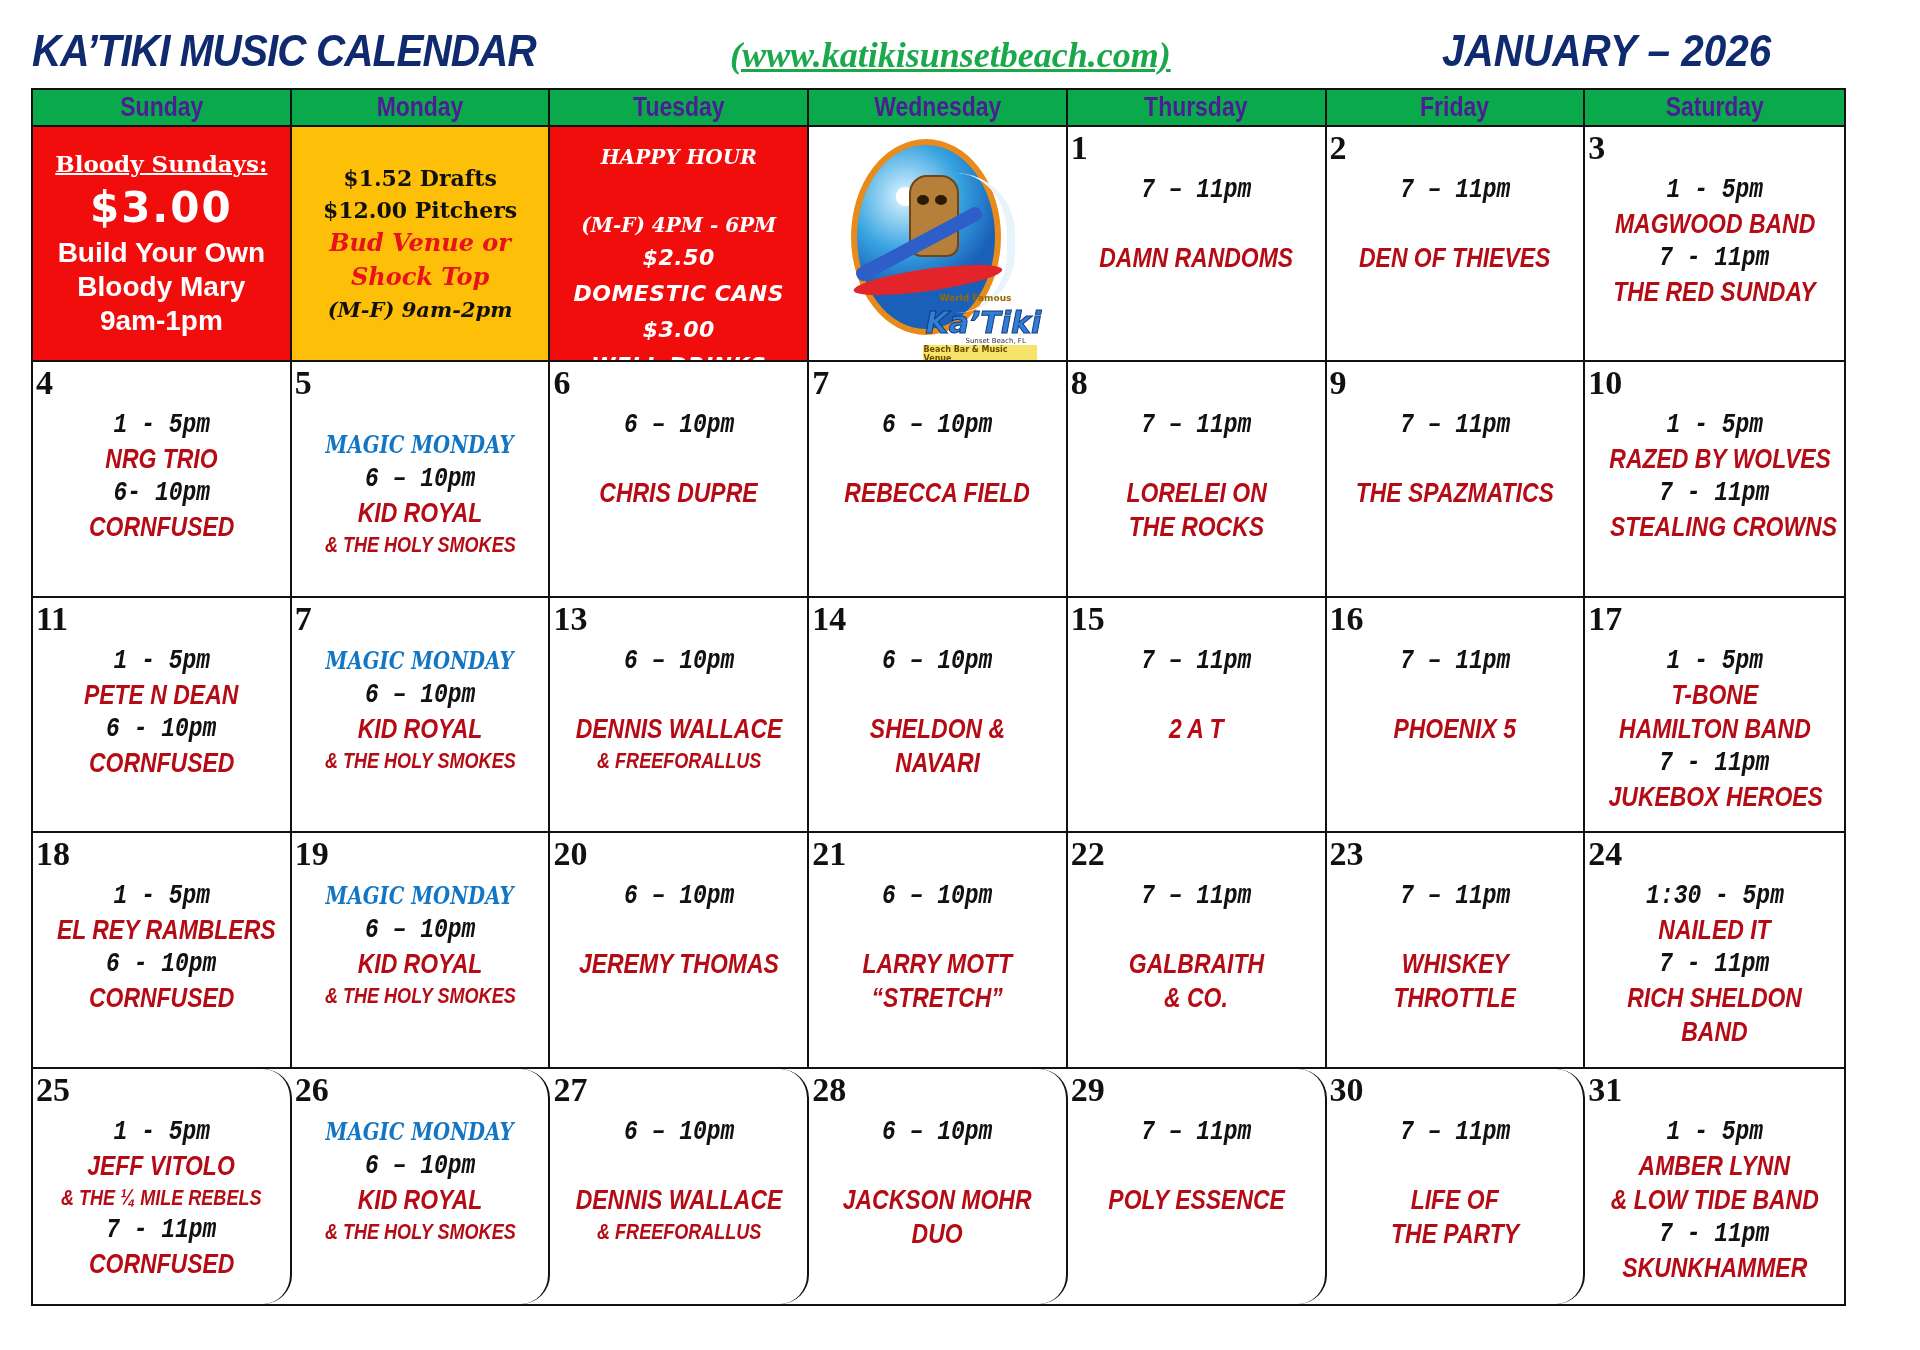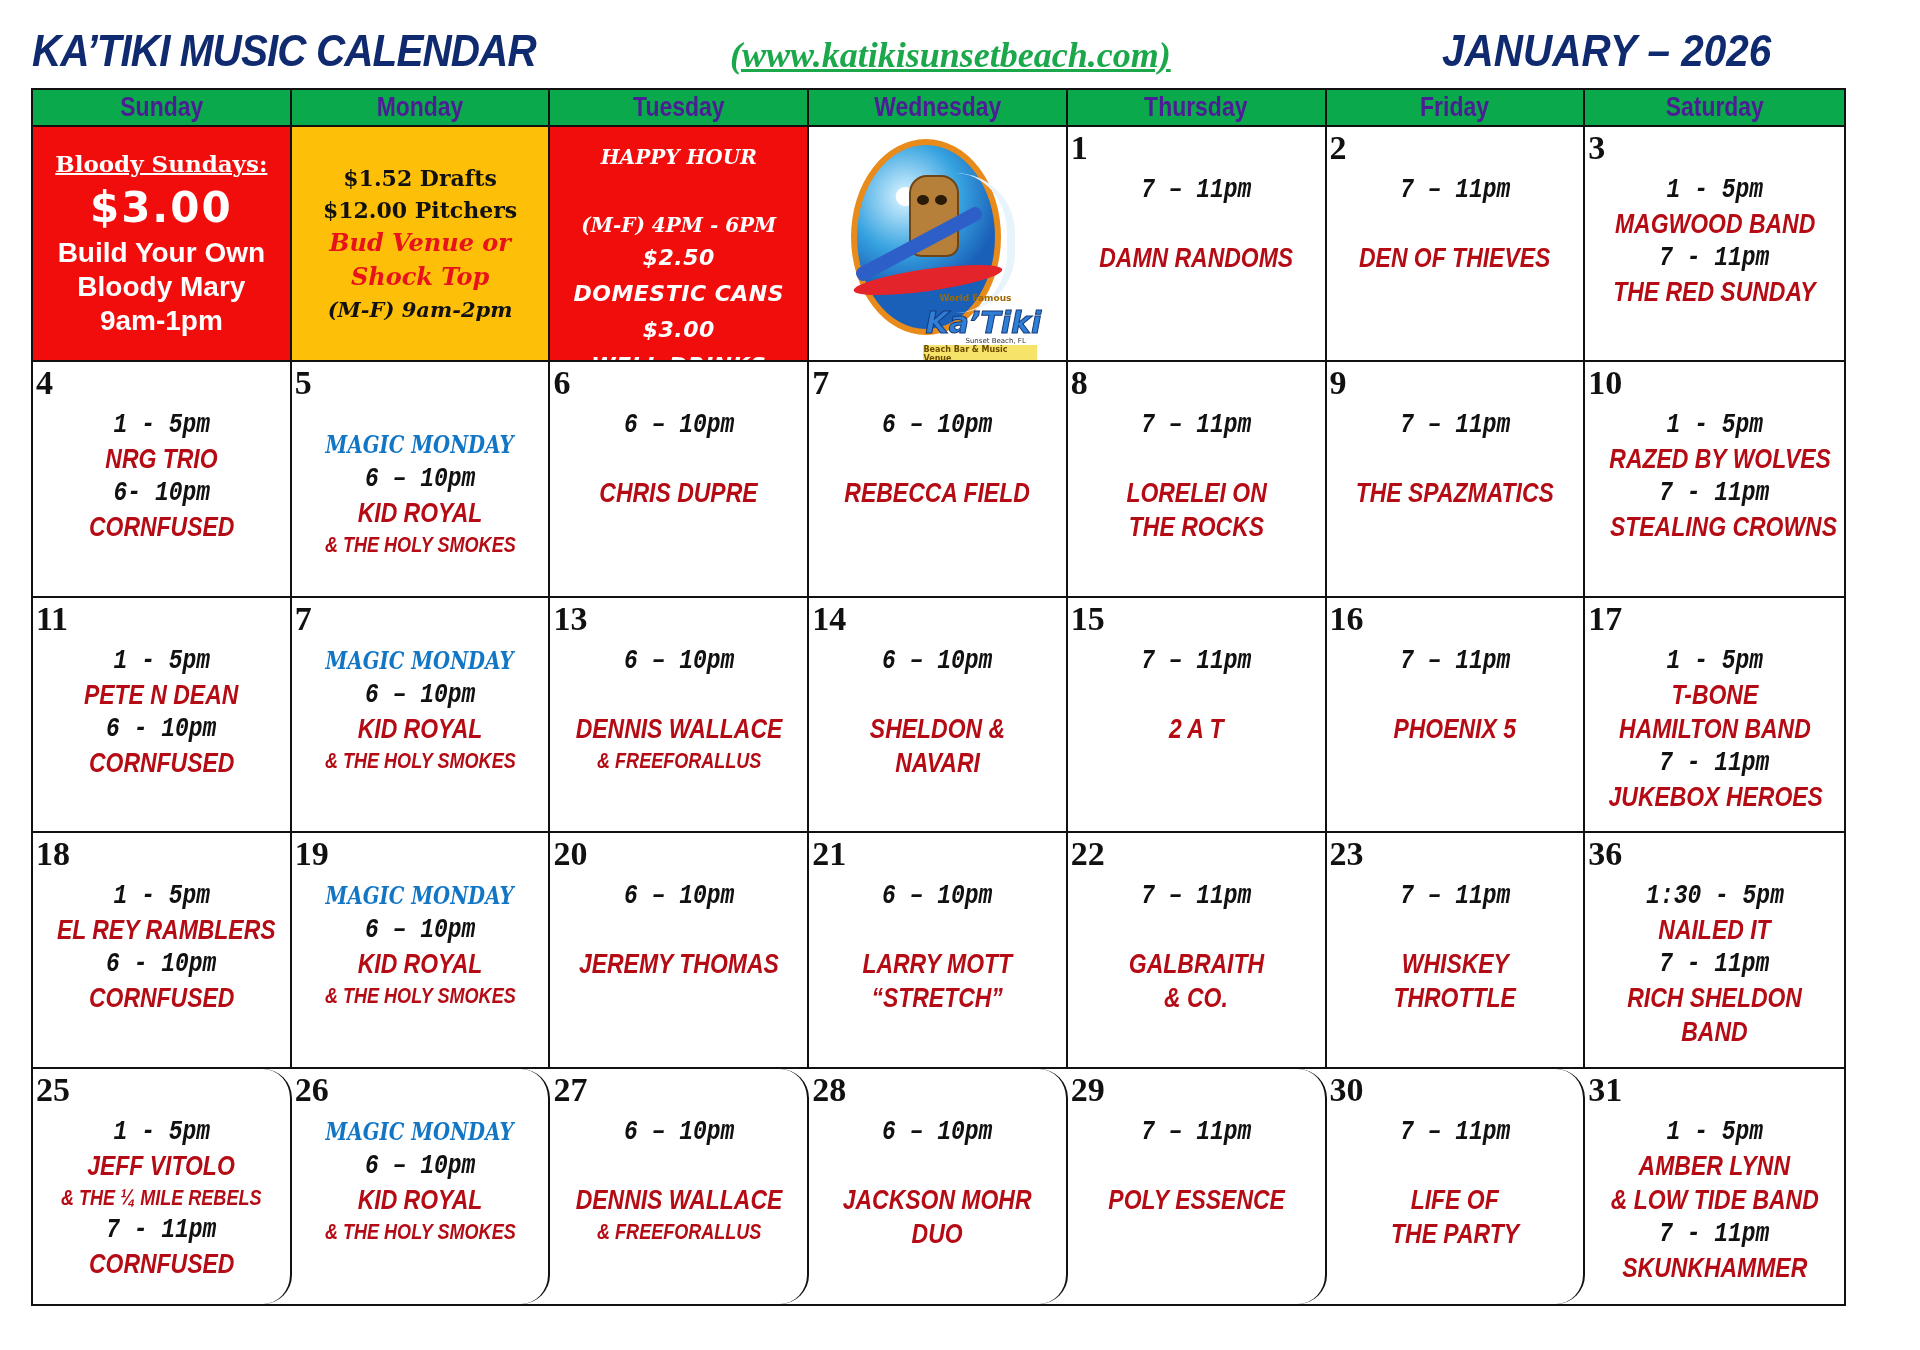--- a/index.html
+++ b/index.html
@@ -347,21 +347,21 @@
     <div class="cell">
       <div class="daynum">23</div>
       <div class="lines">
         <span class="ln time"><span>7 – 11pm</span></span>
         <span class="gap"></span>
         <span class="ln act"><span>WHISKEY</span></span>
         <span class="ln act"><span>THROTTLE</span></span>
       </div>
     </div>
     <div class="cell last-col">
-      <div class="daynum">36</div>
+      <div class="daynum">24</div>
       <div class="lines">
         <span class="ln time"><span>1:30 - 5pm</span></span>
         <span class="ln act"><span>NAILED IT</span></span>
         <span class="ln time"><span>7 - 11pm</span></span>
         <span class="ln act"><span>RICH SHELDON</span></span>
         <span class="ln act"><span>BAND</span></span>
       </div>
     </div>
     <div class="cell last-row">
       <div class="daynum">25</div>

